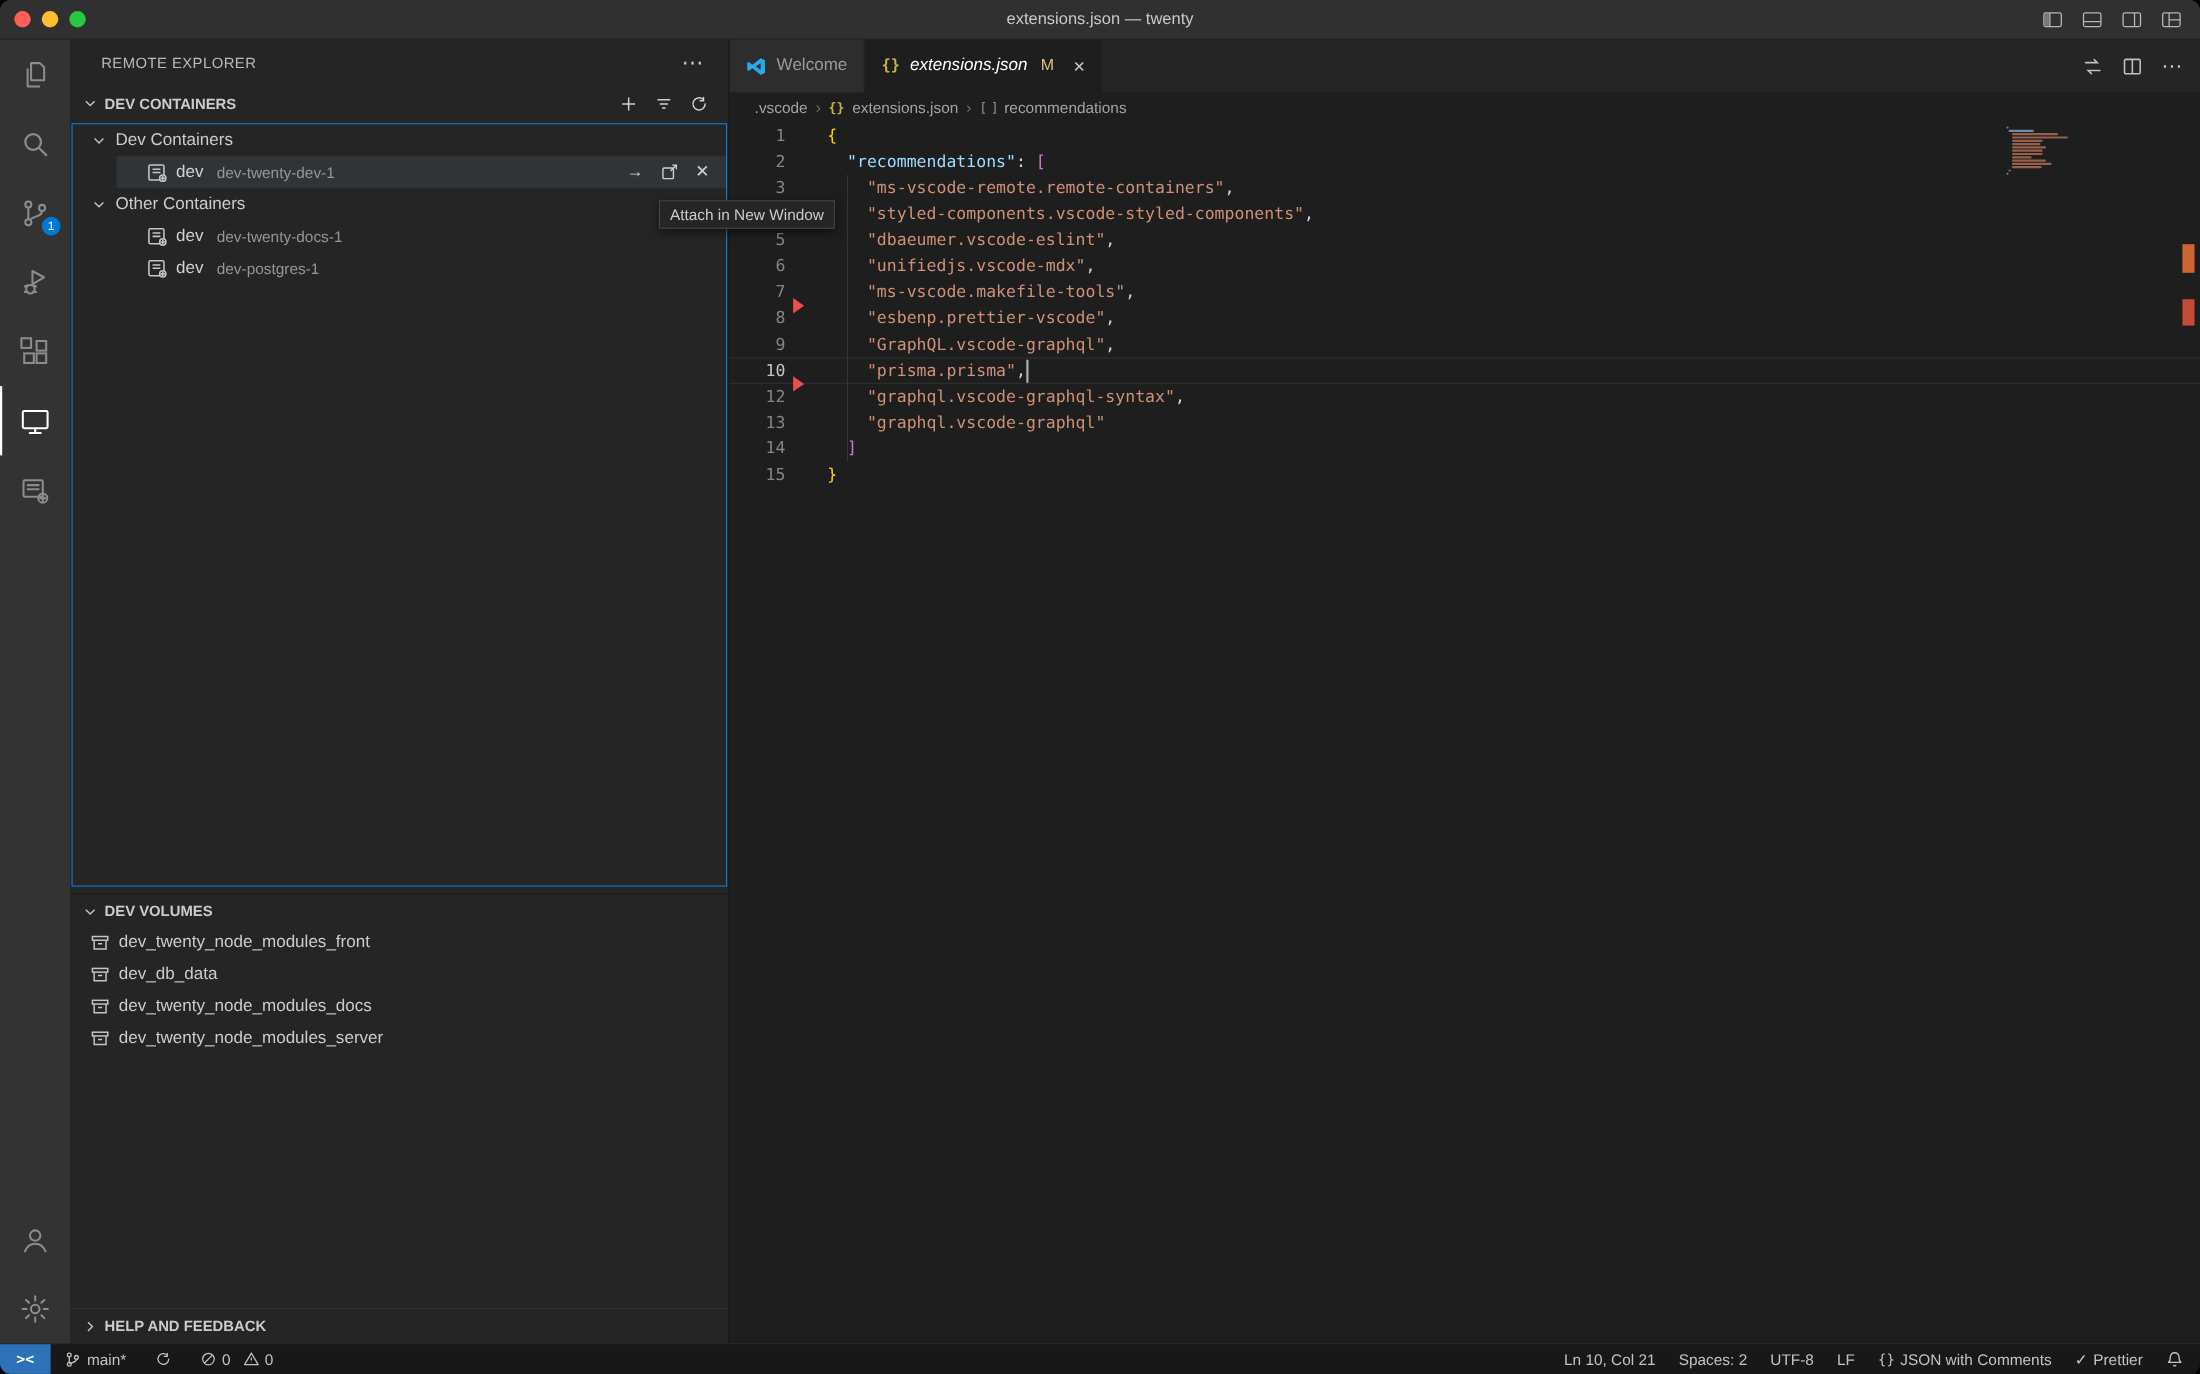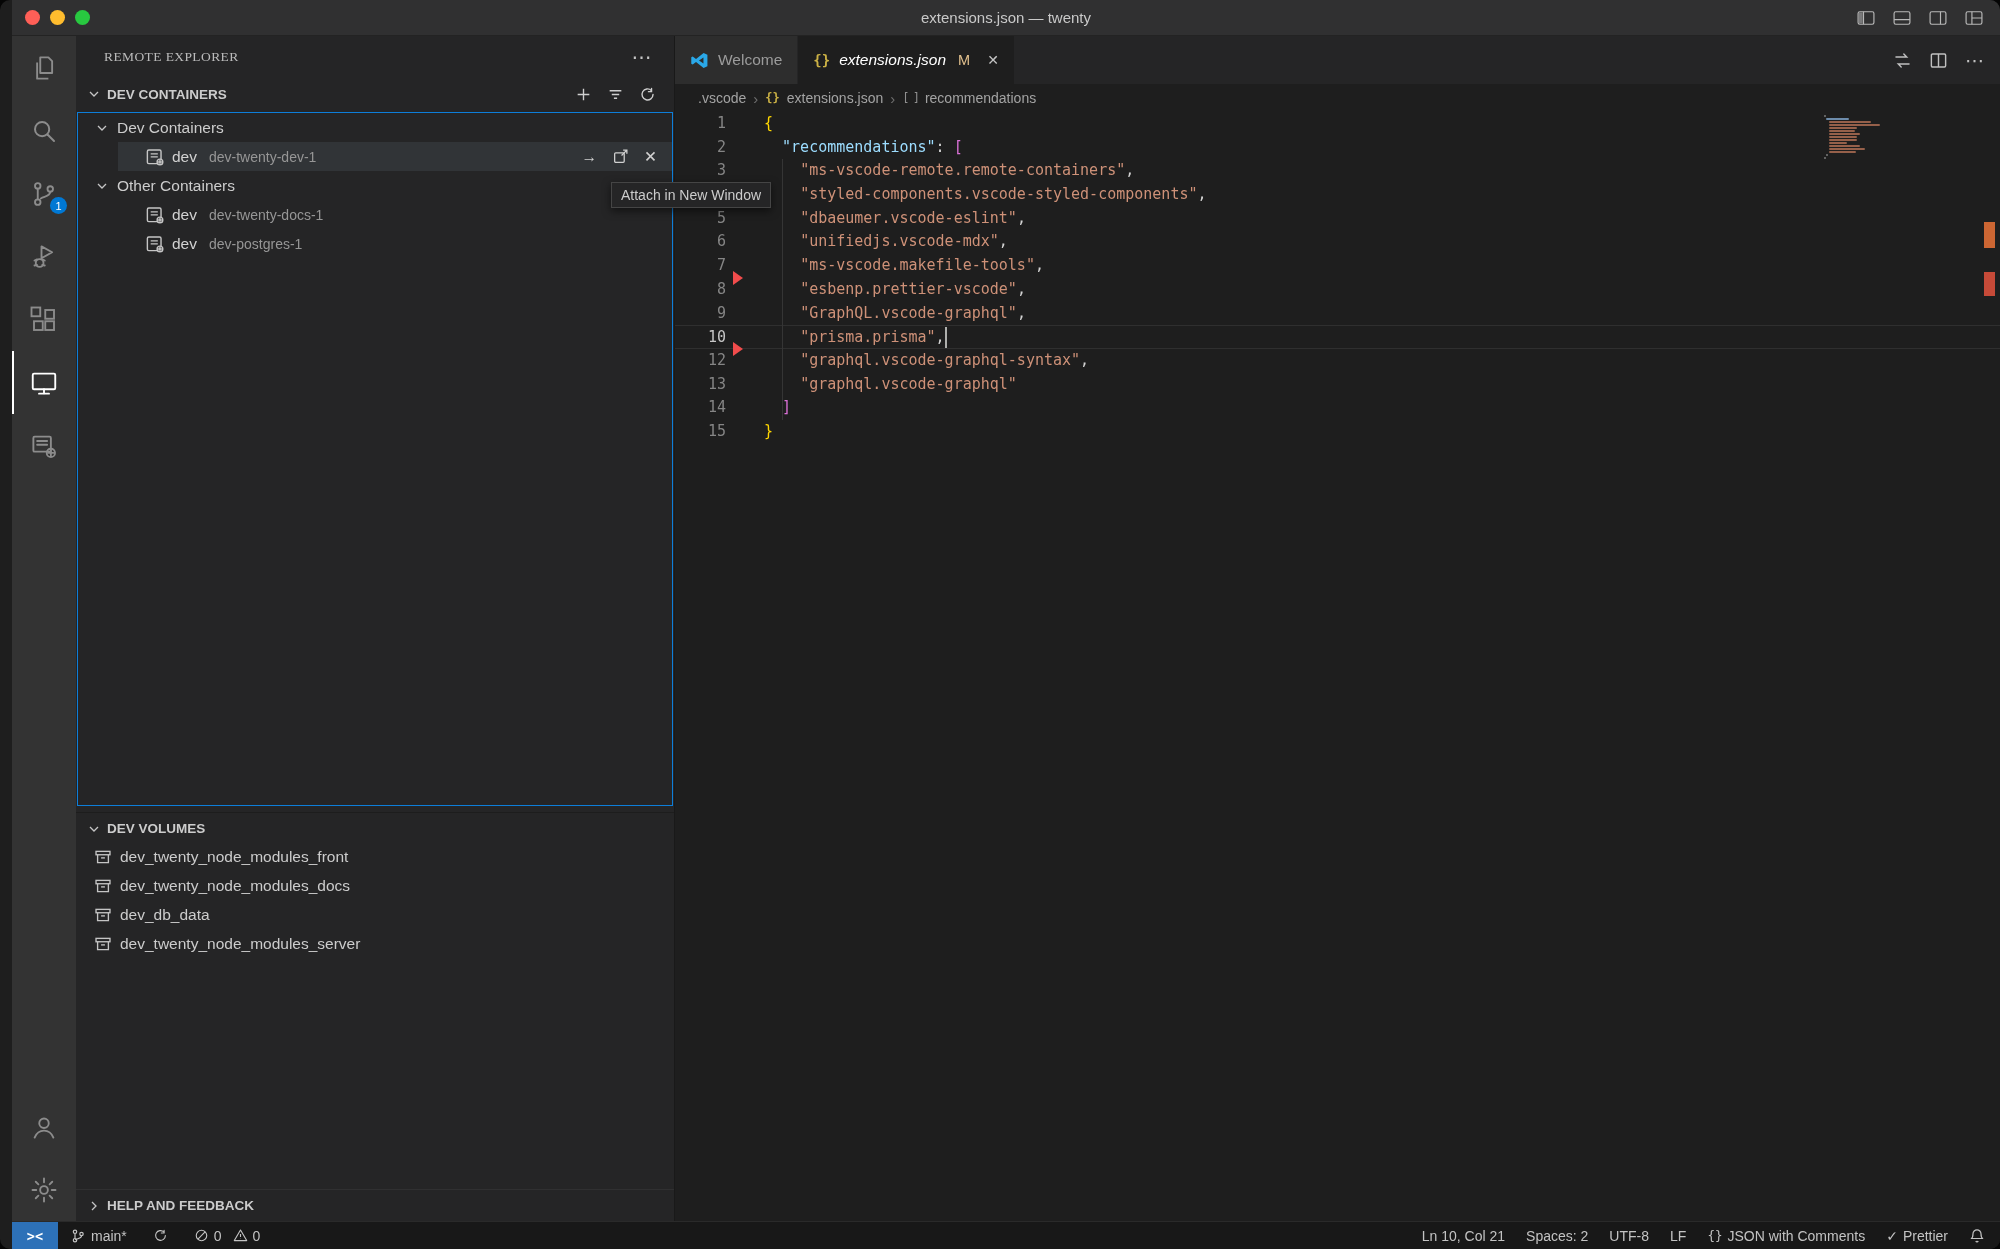--- a/index.html
+++ b/index.html
@@ -2,21 +2,20 @@
 <html><head>
 <meta charset="utf-8">
 <style>
   * { margin:0; padding:0; box-sizing:border-box; }
   html,body { background:#050505; }
   svg { display:block; }
   .window {
     width:2000px; height:1249px; position:relative; overflow:hidden;
     border-radius:10px; background:#1e1e1e; color:#cccccc;
     font-family:"Liberation Sans", sans-serif;
-    padding-left:12px;
   }
 
   
   .titlebar { height:36px; background:#303031; border-bottom:1px solid #232323;
     display:flex; align-items:center; position:relative; }
   .traffic { position:absolute; left:13px; top:10px; display:flex; gap:10px; }
   .dot { width:15px; height:15px; border-radius:50%; display:inline-block; }
   .dot.red{ background:#ff5f57; } .dot.yellow{ background:#febc2e; } .dot.green{ background:#28c840; }
   .title-text { position:absolute; left:0; right:0; text-align:center; font-size:15px; color:#c9c9c9; }
   .titlebar-actions { position:absolute; right:16px; top:0; bottom:0; display:flex; align-items:center; gap:16px; color:#b8b8b8; }
@@ -29,21 +28,21 @@
   .ab-item { width:100%; height:63px; display:flex; align-items:center; justify-content:center; color:#8c8c8c; position:relative; }
   .ab-item.active { color:#ffffff; }
   .ab-item.active::before { content:""; position:absolute; left:0; top:0; bottom:0; width:2px; background:#ffffff; }
   .ab-badge { position:absolute; right:9px; bottom:11px; min-width:17px; height:17px; border-radius:9px;
     background:#0078d4; color:#fff; font-size:11px; display:flex; align-items:center; justify-content:center; padding:0 3px; }
   .ab-bottom { margin-top:auto; }
 
   
   .sidebar { width:599px; background:#252526; position:relative; z-index:10; border-right:1px solid #191919; font-size:15.5px; }
   .panel-title { position:absolute; top:0; left:0; right:0; height:42px; display:flex; align-items:center;
-    padding:0 22px 0 28px; font-size:13.5px; letter-spacing:.4px; color:#bbbbbb;font-family:Liberation Serif, serif; }
+    padding:0 22px 0 28px; font-size:13.5px; letter-spacing:.4px; color:#bbbbbb; }
   .panel-more { margin-left:auto; color:#c5c5c5; font-size:20px; }
   .section-header { position:absolute; left:0; right:0; height:32px; display:flex; align-items:center; gap:5px;
     font-weight:700; font-size:13.5px; color:#cccccc; padding-left:10px; }
   .sh-dc { top:42px; } .sh-vol { top:776px; border-top:1px solid #1d1d1d; } .sh-help { top:1153px; border-top:1px solid #303031; }
   .sh-actions { margin-left:auto; display:flex; align-items:center; gap:15px; padding-right:18px; color:#cfcfcf; }
   .tree { position:absolute; top:76px; left:1px; width:596px; height:694px; border:1px solid #0d7ed9; background:#252526; }
   .tree-row { height:29px; display:flex; align-items:center; color:#cccccc; }
   .row-group { padding-left:16px; gap:7px; }
   .row-item  { padding-left:27px; gap:8px;margin-left:40px; }
   .row-item .item-name { color:#d2d2d2; }
@@ -334,31 +333,31 @@
           <span>dev_twenty_node_modules_front</span>
         </div>
         <div class="vol-row">
           <span>
               <svg width="18" height="18" viewBox="0 0 16 16" fill="none" stroke="#c5c5c5" stroke-width="1.2">
                 <rect x="1.8" y="3" width="12.4" height="3"></rect>
                 <path d="M3.2 6v7h9.6V6"></path>
                 <path d="M6.3 8.8h3.4"></path>
               </svg>
             </span>
-          <span>dev_twenty_node_modules_docs</span>
+          <span>dev_db_data</span>
         </div>
         <div class="vol-row">
           <span>
               <svg width="18" height="18" viewBox="0 0 16 16" fill="none" stroke="#c5c5c5" stroke-width="1.2">
                 <rect x="1.8" y="3" width="12.4" height="3"></rect>
                 <path d="M3.2 6v7h9.6V6"></path>
                 <path d="M6.3 8.8h3.4"></path>
               </svg>
             </span>
-          <span>dev_db_data</span>
+          <span>dev_twenty_node_modules_docs</span>
         </div>
         <div class="vol-row">
           <span>
               <svg width="18" height="18" viewBox="0 0 16 16" fill="none" stroke="#c5c5c5" stroke-width="1.2">
                 <rect x="1.8" y="3" width="12.4" height="3"></rect>
                 <path d="M3.2 6v7h9.6V6"></path>
                 <path d="M6.3 8.8h3.4"></path>
               </svg>
             </span>
           <span>dev_twenty_node_modules_server</span>

